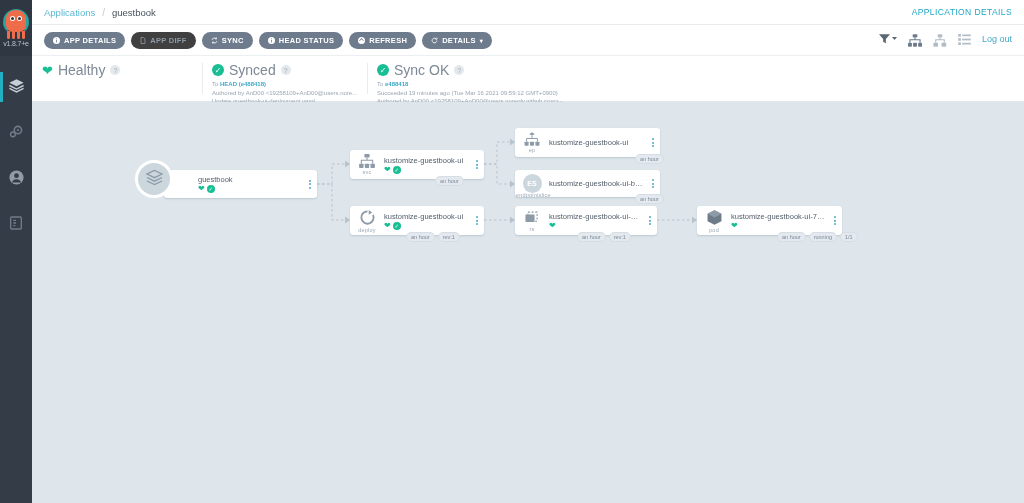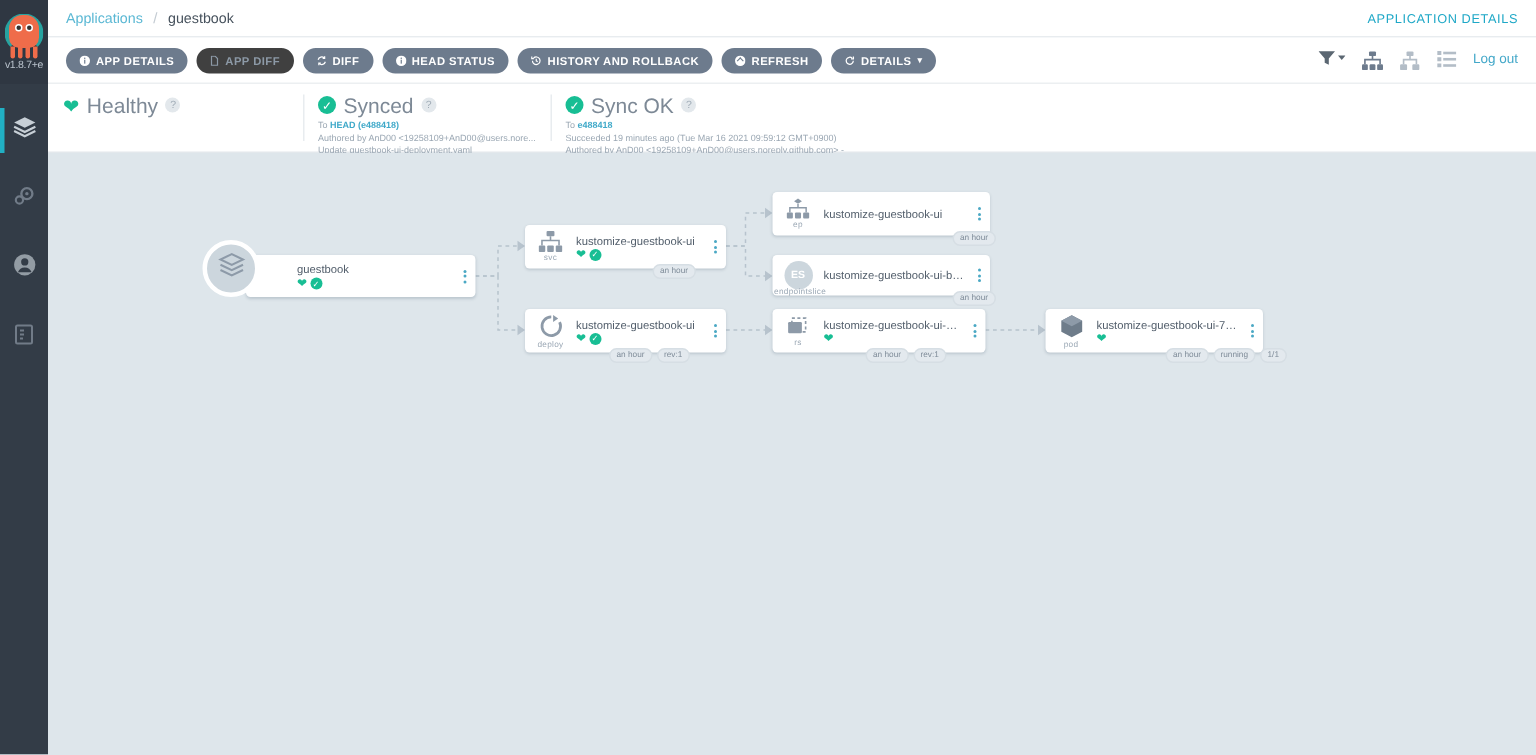--- a/index.html
+++ b/index.html
@@ -261,41 +261,31 @@
     </div>
     <div class="tb-btn">
       <span>
         <svg width="7" height="7" viewBox="0 0 16 16" fill="none" stroke="#fff" stroke-width="1.9">
             <path d="M2.5 6.5a5.5 5.5 0 0 1 9.4-2.4"></path>
             <path d="M13.5 9.5a5.5 5.5 0 0 1-9.4 2.4"></path>
             <path d="M12.4 1.2v3h-3"></path>
             <path d="M3.6 14.8v-3h3"></path>
           </svg>
       </span>
-      <span>DIFF</span>
+      <span>SYNC</span>
     </div>
     <div class="tb-btn">
       <span>
         <svg width="7" height="7" viewBox="0 0 16 16" fill="#fff">
             <circle cx="8" cy="8" r="8"></circle>
             <rect x="7.1" y="6.4" width="1.8" height="6" fill="#6d7b8d"></rect>
             <circle cx="8" cy="4.2" r="1.1" fill="#6d7b8d"></circle>
           </svg>
       </span>
       <span>HEAD STATUS</span>
-    </div>
-    <div class="tb-btn">
-      <span>
-        <svg width="7" height="7" viewBox="0 0 16 16" fill="none" stroke="#fff" stroke-width="1.8">
-            <path d="M2.2 8a5.8 5.8 0 1 0 1.8-4.2"></path>
-            <path d="M1.2 1.6v3.2h3.2"></path>
-            <path d="M8 5v3.2l2.2 1.3"></path>
-          </svg>
-      </span>
-      <span>HISTORY AND ROLLBACK</span>
     </div>
     <div class="tb-btn">
       <span>
         <svg width="7" height="7" viewBox="0 0 16 16" fill="#fff">
             <circle cx="8" cy="8" r="8"></circle>
             <rect x="4.2" y="4.2" width="7.6" height="1.8" transform="rotate(45 8 8)" fill="#6d7b8d"></rect>
             <rect x="4.2" y="4.2" width="7.6" height="1.8" transform="rotate(-45 8 8)" fill="#6d7b8d"></rect>
           </svg>
       </span>
       <span>REFRESH</span>

